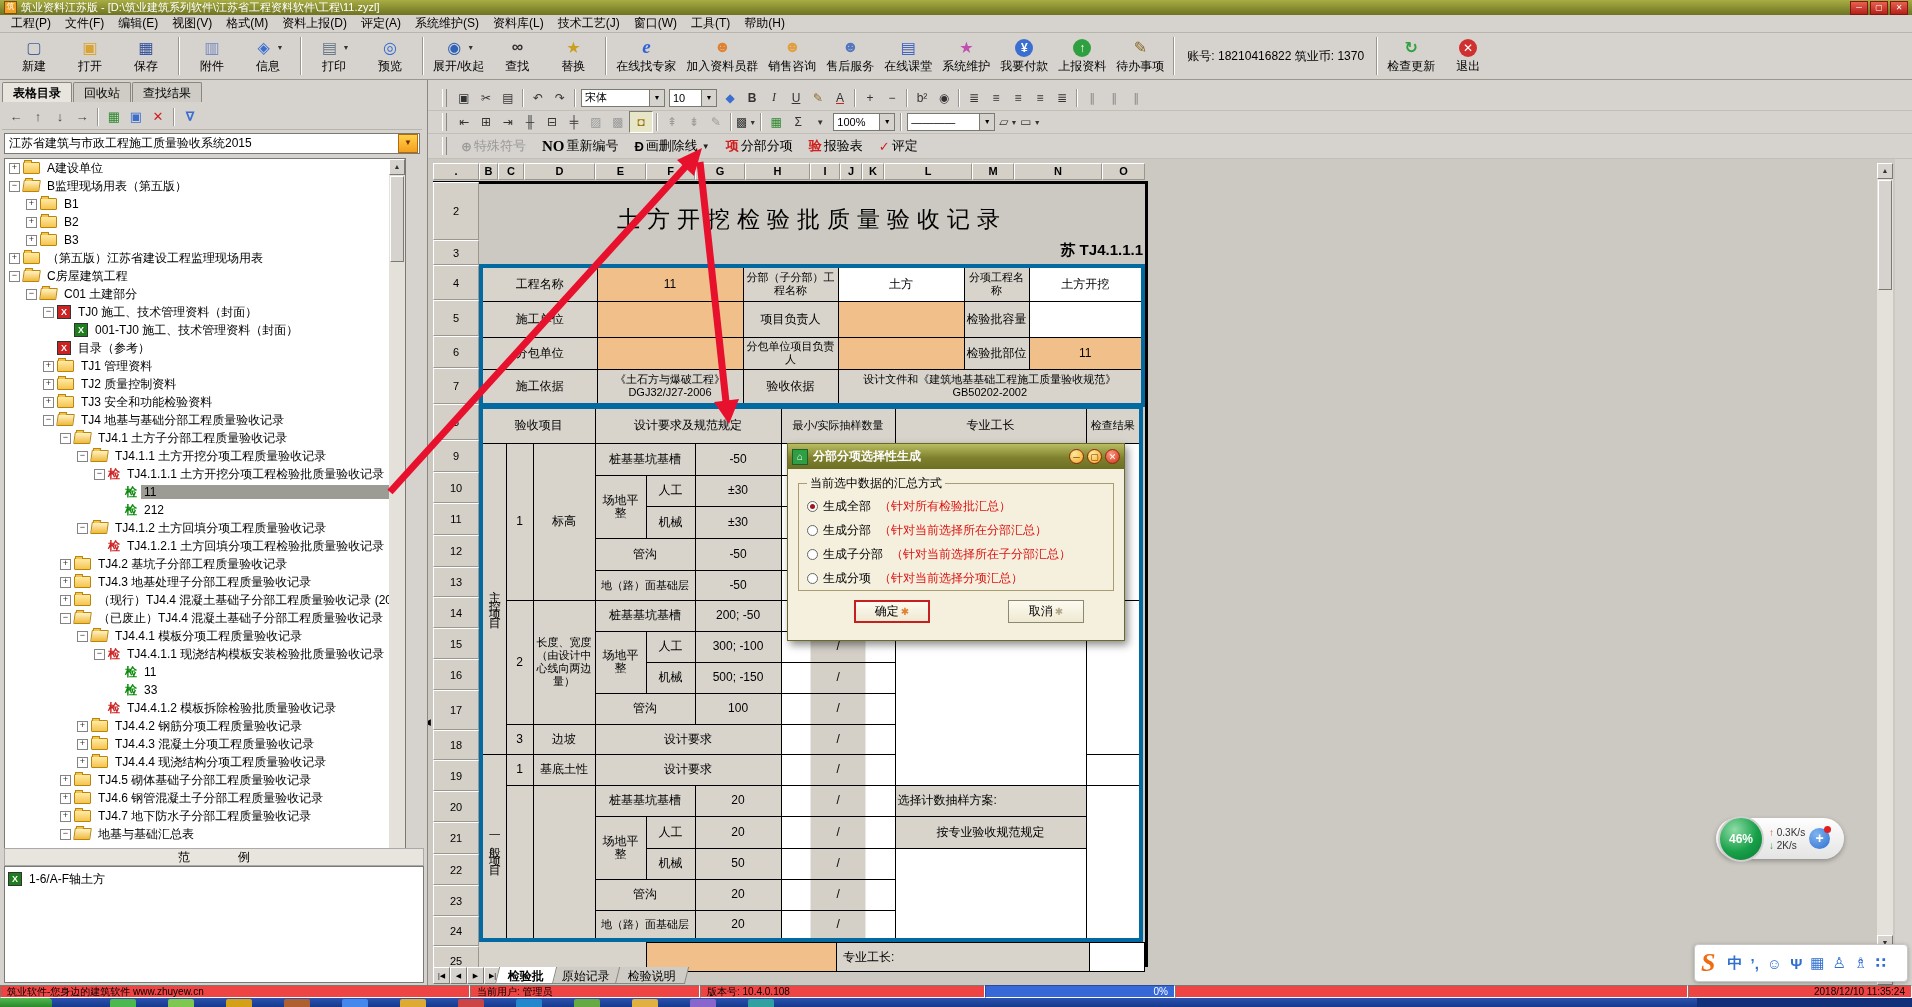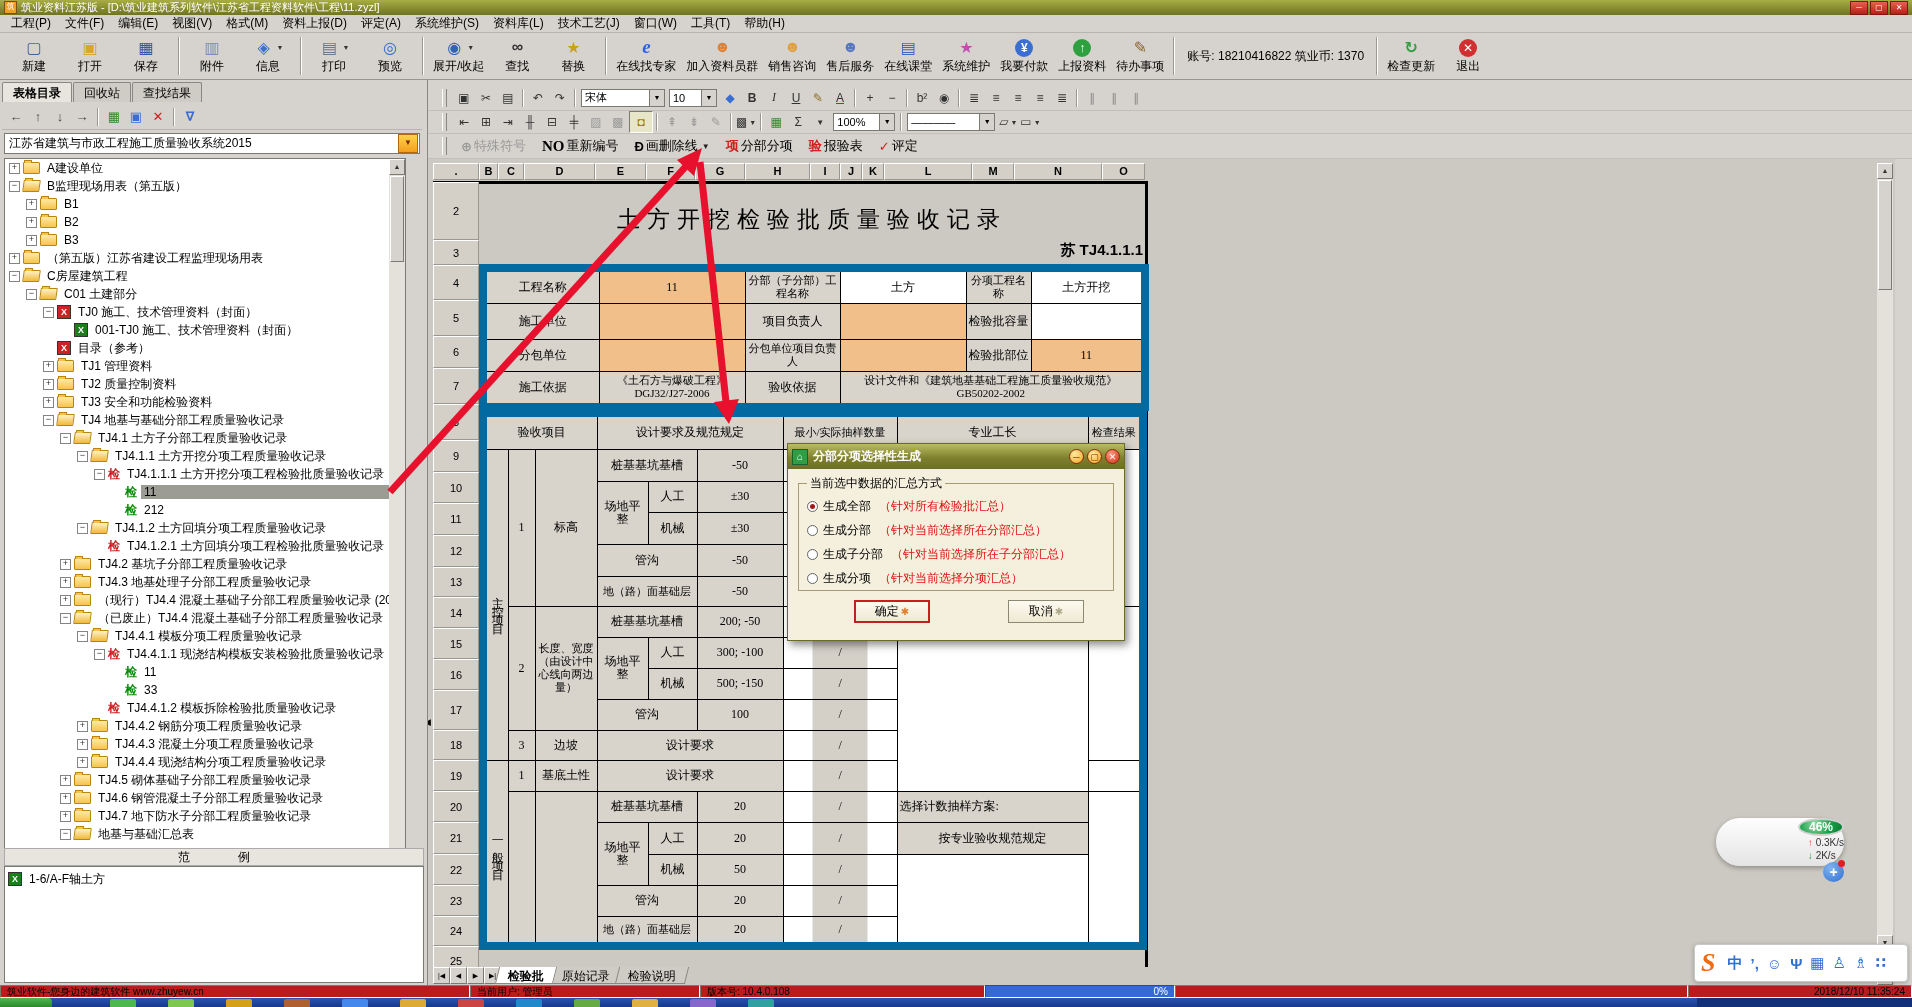--- a/index.html
+++ b/index.html
@@ -85,21 +85,21 @@
   .chcell{background:#d4d0c8;border:1px solid #9a978f;border-top-color:#fff;border-left-color:#fff;font-size:11px;font-weight:bold;text-align:center;line-height:15px;box-sizing:border-box;}
   #gutter{position:absolute;left:5px;top:23px;width:46px;}
   .gcell{background:#d4d0c8;border:1px solid #9a978f;border-top-color:#fff;border-left-color:#fff;font-size:11px;text-align:center;display:flex;align-items:center;justify-content:center;box-sizing:border-box;}
   #pagetopline{position:absolute;left:5px;top:22px;width:713px;height:3px;background:#000;}
   #pagerightline{position:absolute;left:717px;top:22px;width:3px;height:786px;background:#000;}
   #sheetcontent{position:absolute;left:51px;top:25px;width:666px;}
   #stitle{height:55px;display:flex;align-items:flex-end;justify-content:center;font-size:23px;letter-spacing:7px;padding-bottom:4px;box-sizing:border-box;}
   #scode{height:25px;text-align:right;font-size:15px;font-weight:bold;padding-right:2px;line-height:22px;}
   .ftbl{border-collapse:collapse;table-layout:fixed;width:664px;}
   .ftbl td{border:1px solid #000;font-size:12px;text-align:center;padding:0 2px;overflow:hidden;line-height:13px;box-sizing:border-box;}
-  .ftbl{border:8px solid #0369a1;font-family:Liberation Serif, serif;}
+  .ftbl{border:4px solid #0369a1;}
   td.g{background:#d8d4cc;}
   td.o{background:#f0bf8a;}
   td.w{background:#fff;}
   td.sm{font-size:11px;}
   td.left{text-align:left;}
   td.slash{background:linear-gradient(90deg,#fff 0,#fff 26%,#d4d0c8 26%,#d4d0c8 74%,#fff 74%);}
   td.vert{writing-mode:vertical-lr;text-orientation:upright;letter-spacing:9px;background:#d8d4cc;}
   #sfooter{display:flex;height:30px;}
   #sfooter>div{box-sizing:border-box;font-size:12px;display:flex;align-items:center;}
   #tabstrip{position:absolute;left:5px;top:808px;height:19px;display:flex;align-items:flex-start;}
@@ -128,35 +128,35 @@
   #dlgactions{display:flex;margin-top:9px;}
   #okbtn{margin-left:56px;width:76px;height:23px;background:linear-gradient(#fdfaf0,#efe9d2);border:2px solid #c42020;font-size:12px;font-family:inherit;}
   #cancelbtn{margin-left:78px;width:76px;height:23px;background:linear-gradient(#fdfaf0,#efe9d2);border:1px solid #8a8a72;font-size:12px;font-family:inherit;}
   .swirl{color:#e08030;font-size:10px;margin-left:2px;}
   .swirl.gray{color:#b0a88a;}
 
   
   #arrows{position:absolute;left:0;top:0;z-index:40;pointer-events:none;}
 
   
-  #netwidget{position:absolute;left:1716px;top:818px;width:128px;height:48px;border-radius:26px;background:linear-gradient(#fefefe,#e4e4e4);box-shadow:0 2px 5px rgba(0,0,0,.3);z-index:80;display:flex;align-items:flex-end;flex-direction:column;}
+  #netwidget{position:absolute;left:1716px;top:818px;width:128px;height:41px;border-radius:26px;background:linear-gradient(#fefefe,#e4e4e4);box-shadow:0 2px 5px rgba(0,0,0,.3);z-index:80;display:flex;align-items:center;}
   #netball{width:46px;height:46px;margin-left:2px;border-radius:50%;background:radial-gradient(circle at 35% 28%,#8fdca6,#17a048 55%,#0b7a33);border:2px solid #cfcfcf;color:#fff;font-size:12px;font-weight:bold;display:flex;align-items:center;justify-content:center;box-sizing:border-box;}
   #netspeeds{font-size:10px;color:#333;margin-left:5px;line-height:13px;}
   #netspeeds .up{color:#e05030;}
   #netspeeds .dn{color:#2fa040;}
   #netplus{position:relative;width:21px;height:21px;border-radius:50%;background:radial-gradient(circle at 35% 30%,#7fb4f0,#2f6fd0);color:#fff;font-size:14px;font-weight:bold;text-align:center;line-height:20px;margin-left:4px;}
   #netplus:after{content:"";position:absolute;right:-1px;top:-2px;width:7px;height:7px;border-radius:50%;background:#e02020;}
 
   
   #sogou{position:absolute;left:1694px;top:944px;width:214px;height:38px;background:#fff;border:1px solid #c8c8c8;border-radius:4px;z-index:80;display:flex;align-items:center;padding:0 6px;box-sizing:border-box;box-shadow:0 1px 4px rgba(0,0,0,.25);}
   #sogou .slogo{color:#f06a10;font-weight:bold;font-style:italic;font-size:26px;margin-right:8px;font-family:"Liberation Serif","DejaVu Serif",serif;}
   #sogou .sico{color:#2f6fd0;font-size:15px;margin:0 4px;font-weight:bold;}
 
   
-  #statusbar{position:absolute;left:0;top:985px;width:1912px;height:13px;background:#b91c1c;display:flex;font-size:10px;align-items:stretch;}
+  #statusbar{position:absolute;left:0;top:985px;width:1912px;height:13px;background:#ef4444;display:flex;font-size:10px;align-items:stretch;}
   .sseg{border:1px solid;border-color:#7a7a72 #fff #fff #7a7a72;padding:0 6px;display:flex;align-items:center;box-sizing:border-box;white-space:nowrap;overflow:hidden;}
   #sprog{background:#3668d8;color:#fff;justify-content:flex-end;border-color:#2a4aa0 #fff #fff #2a4aa0;}
   #taskbar{position:absolute;left:0;top:998px;width:1912px;height:9px;background:linear-gradient(#2a52b0,#16398c);}
   #tstart{position:absolute;left:0;top:0;width:52px;height:9px;background:linear-gradient(#52b852,#2a8a2a);border-radius:0 4px 0 0;}
   .tbicon{position:absolute;top:1px;width:26px;height:8px;border-radius:2px 2px 0 0;}
   #ttray{position:absolute;right:0;top:0;width:215px;height:9px;background:#12307a;}
 </style>
 </head>
 <body>
 
@@ -875,20 +875,26 @@
             <td class="slash">/</td>
           </tr>
           <tr style="height:30px">
             <td colspan="2" class="g sm">地（路）面基础层</td>
             <td class="g">20</td>
             <td class="slash">/</td>
           </tr>
         </tbody>
           </table>
 
+        <div id="sfooter">
+          <div style="width:167px;background:#d8d4cc"></div>
+          <div style="width:191px;background:#f0bf8a;border:1px solid #000"></div>
+          <div style="width:253px;background:#d8d4cc;border:1px solid #000;border-left:none;padding-left:6px">专业工长:</div>
+          <div style="width:55px;background:#fff;border:1px solid #000;border-left:none"></div>
+        </div>
       </div>
 
       <div id="tabstrip">
           <div class="navb">|◀</div>
           <div class="navb">◀</div>
           <div class="navb">▶</div>
           <div class="navb">▶|</div>
           <div class="stab active"><span>检验批</span></div>
           <div class="stab"><span>原始记录</span></div>
           <div class="stab"><span>检验说明</span></div>

